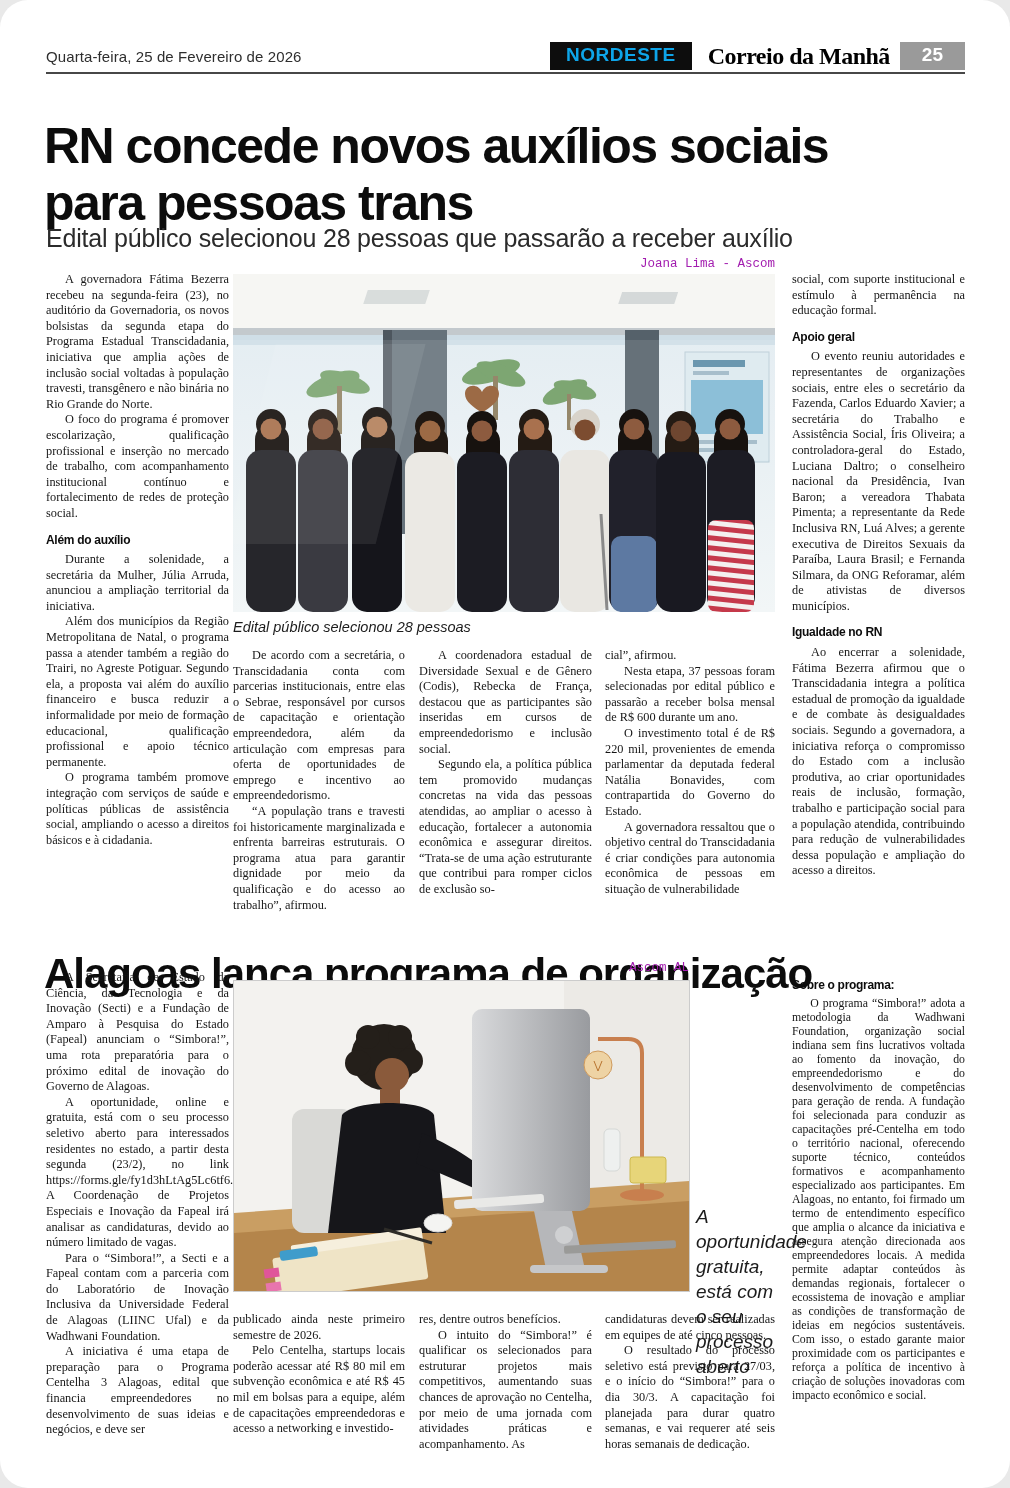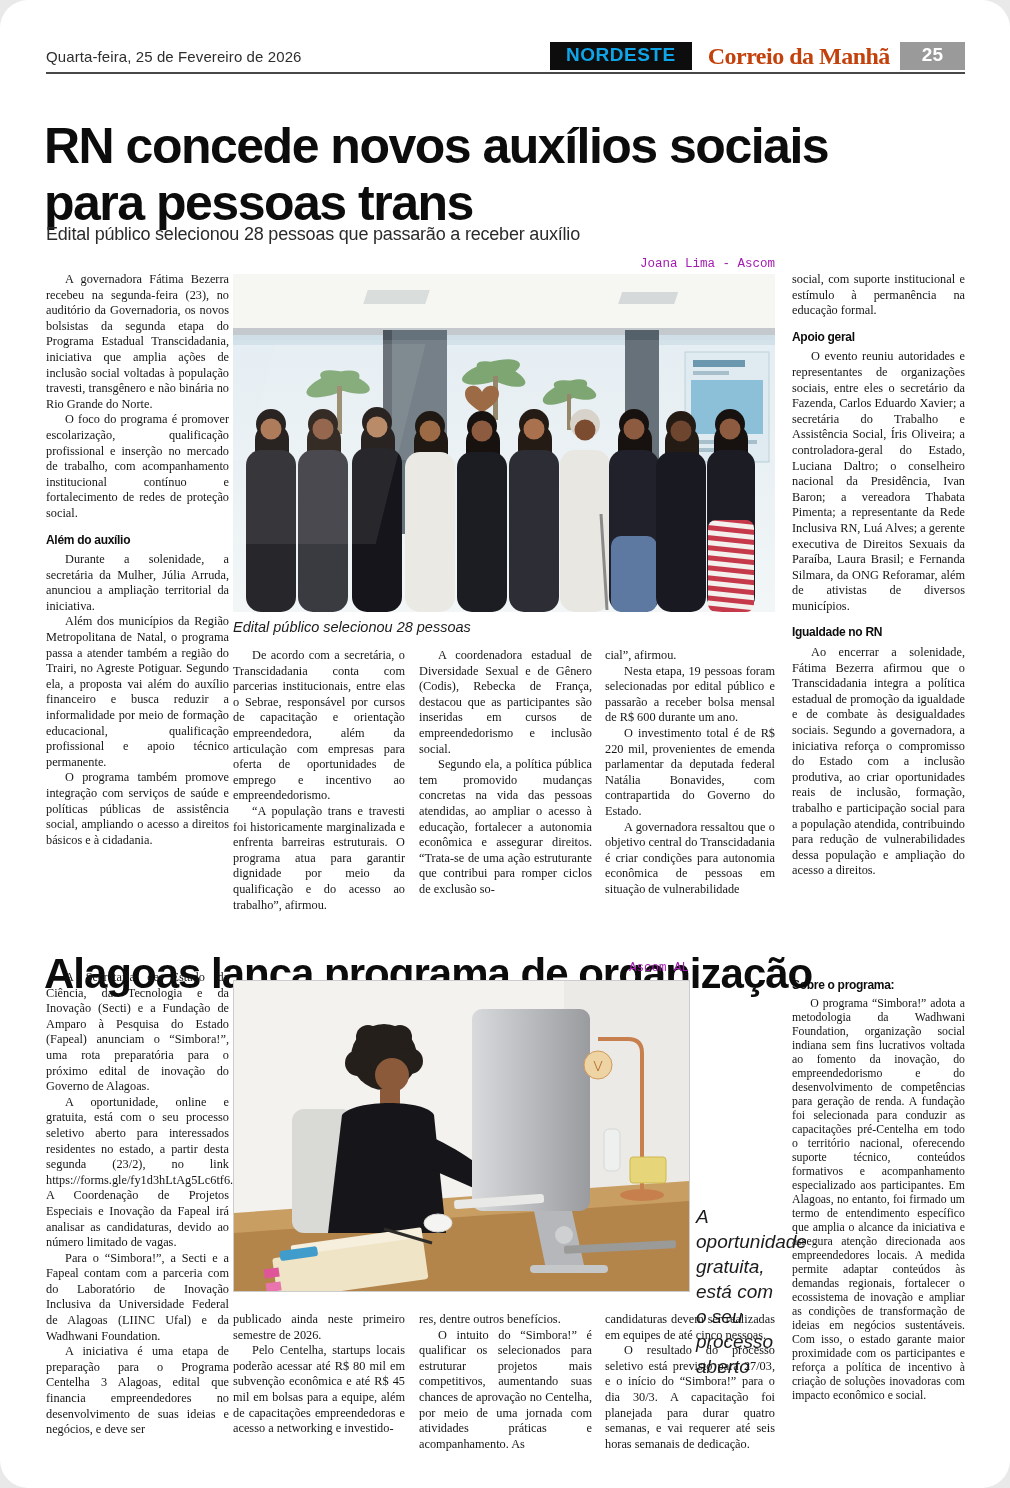--- a/index.html
+++ b/index.html
@@ -9,30 +9,30 @@
     font-family:"Liberation Serif", serif;color:#141414;border-radius:28px;
   }
   
   .header-row{position:absolute;left:46px;top:42px;width:919px;height:28px;
     display:flex;align-items:center;}
   .header-date{font-family:"Liberation Sans", sans-serif;font-size:15px;color:#2e2e2e;
     flex:1 1 auto;letter-spacing:.1px;}
   .section-badge{background:#0d0d0d;color:#0ea5e9;font-family:"Liberation Sans", sans-serif;
     font-weight:700;font-size:19px;padding:2px 16px 4px;letter-spacing:.5px;}
   .masthead{font-family:"Liberation Serif", serif;font-weight:700;font-size:24px;
-    color:#c2410c;margin-left:16px;letter-spacing:-.5px;white-space:nowrap;}
+    color:#000000;margin-left:16px;letter-spacing:-.5px;white-space:nowrap;}
   .pagenum-badge{background:#9a9a9a;color:#fff;font-family:"Liberation Sans", sans-serif;
     font-weight:700;font-size:19px;padding:2px 22px 4px;margin-left:10px;}
   .top-rule{position:absolute;left:46px;top:72px;width:919px;height:2px;background:#474747;}
   
   .headline-1{position:absolute;left:44px;top:84px;width:810px;
     font-family:"Liberation Sans", sans-serif;font-weight:700;font-size:50px;
     line-height:1.14;letter-spacing:-1.5px;color:#0c0c0c;}
   .deck{position:absolute;left:46px;top:224px;width:830px;
-    font-family:"Liberation Sans", sans-serif;font-weight:400;font-size:18px;
+    font-family:"Liberation Sans", sans-serif;font-weight:400;font-size:25px;
     color:#2b2b2b;letter-spacing:-.2px;}
   .headline-2{position:absolute;left:44px;top:916px;width:925px;
     font-family:"Liberation Sans", sans-serif;font-weight:700;font-size:42px;
     line-height:1.1;letter-spacing:-1px;color:#0c0c0c;}
   
   .credit{position:absolute;text-align:right;font-family:Liberation Mono, monospace;
     font-size:12.5px;color:#a21caf;}
   .credit-1{left:233px;top:257px;width:542px;}
   .credit-2{left:233px;top:961px;width:456px;}
   .photo-1{position:absolute;left:233px;top:274px;width:542px;height:338px;overflow:hidden;}
@@ -197,21 +197,21 @@
     <p class="para">“A população trans e travesti foi historicamente marginalizada e enfrenta barreiras estruturais. O programa atua para garantir dignidade por meio da qualificação e do acesso ao trabalho”, afirmou.</p>
   </div>
 
   <div class="bodycol a1-colC">
     <p class="para">A coordenadora estadual de Diversidade Sexual e de Gênero (Codis), Rebecka de França, destacou que as participantes são inseridas em cursos de empreendedorismo e inclusão social.</p>
     <p class="para">Segundo ela, a política pública tem promovido mudanças concretas na vida das pessoas atendidas, ao ampliar o acesso à educação, fortalecer a autonomia econômica e assegurar direitos. “Trata-se de uma ação estruturante que contribui para romper ciclos de exclusão so-</p>
   </div>
 
   <div class="bodycol a1-colD">
     <p class="cont">cial”, afirmou.</p>
-    <p class="para">Nesta etapa, 19 pessoas foram selecionadas por edital público e passarão a receber bolsa mensal de R$ 600 durante um ano.</p>
+    <p class="para">Nesta etapa, 37 pessoas foram selecionadas por edital público e passarão a receber bolsa mensal de R$ 600 durante um ano.</p>
     <p class="para">O investimento total é de R$ 220 mil, provenientes de emenda parlamentar da deputada federal Natália Bonavides, com contrapartida do Governo do Estado.</p>
     <p class="para">A governadora ressaltou que o objetivo central do Transcidadania é criar condições para autonomia econômica de pessoas em situação de vulnerabilidade</p>
   </div>
 
   <div class="bodycol a1-colE">
     <p class="cont">social, com suporte institucional e estímulo à permanência na educação formal.</p>
     <h3 class="subhead">Apoio geral</h3>
     <p class="para">O evento reuniu autoridades e representantes de organizações sociais, entre eles o secretário da Fazenda, Carlos Eduardo Xavier; a secretária do Trabalho e Assistência Social, Íris Oliveira; a controladora-geral do Estado, Luciana Daltro; o conselheiro nacional da Presidência, Ivan Baron; a vereadora Thabata Pimenta; a representante da Rede Inclusiva RN, Luá Alves; a gerente executiva de Direitos Sexuais da Paraíba, Laura Brasil; e Fernanda Silmara, da ONG Reforamar, além de ativistas de diversos municípios.</p>
     <h3 class="subhead">Igualdade no RN</h3>
     <p class="para">Ao encerrar a solenidade, Fátima Bezerra afirmou que o Transcidadania integra a política estadual de promoção da igualdade e de combate às desigualdades sociais. Segundo a governadora, a iniciativa reforça o compromisso do Estado com a inclusão produtiva, ao criar oportunidades reais de inclusão, formação, trabalho e participação social para a população atendida, contribuindo para redução de vulnerabilidades dessa população e ampliação do acesso a direitos.</p>

